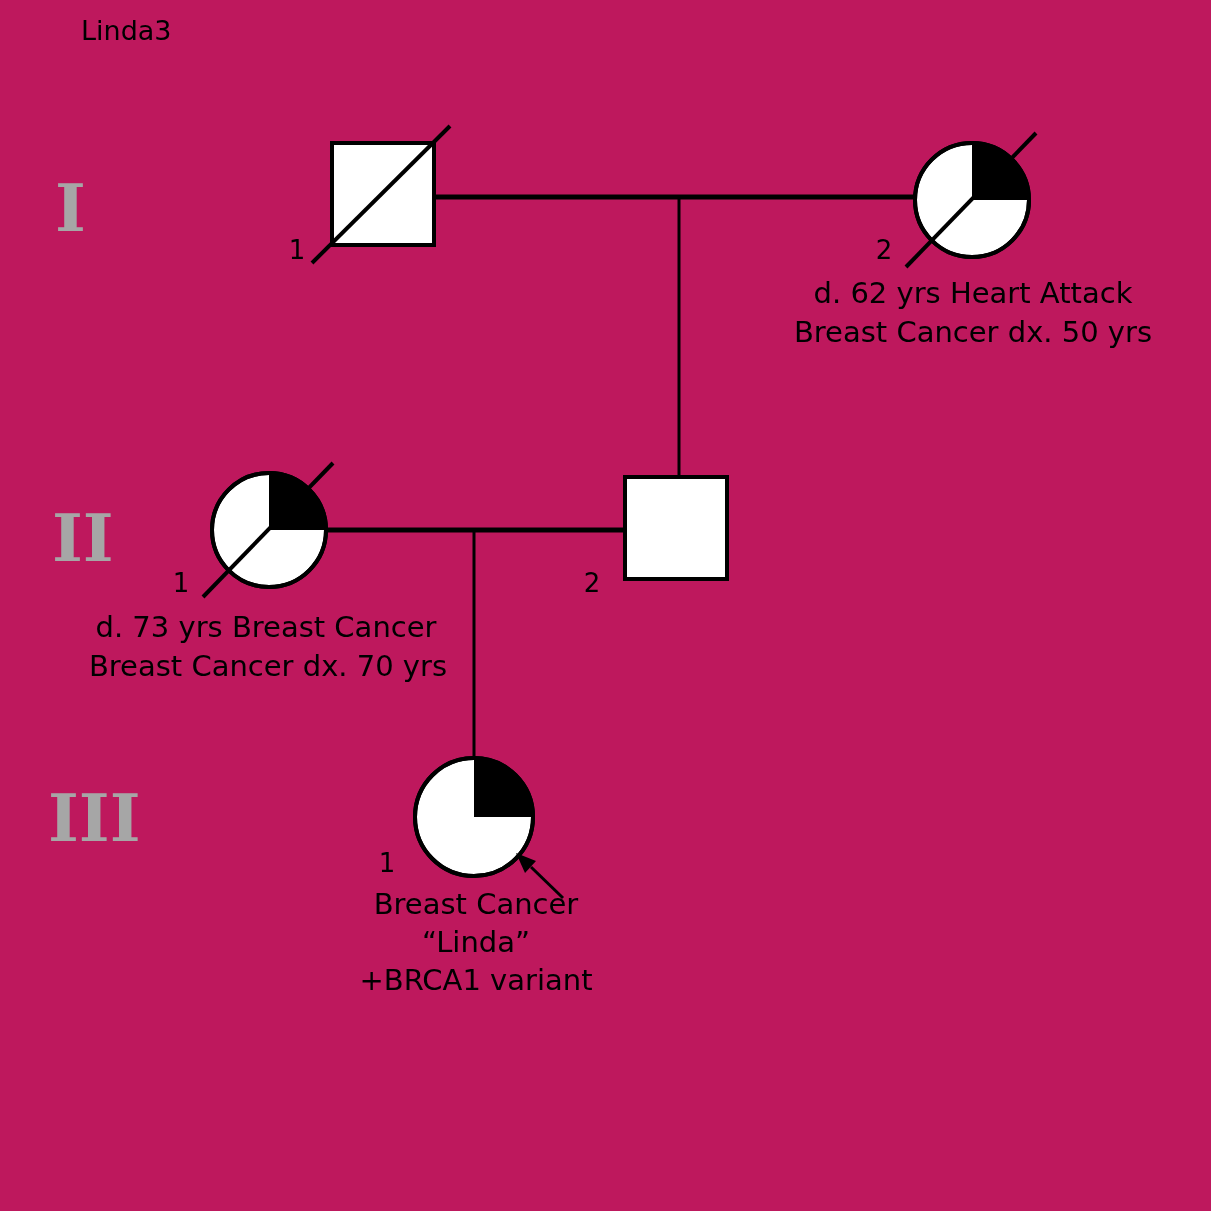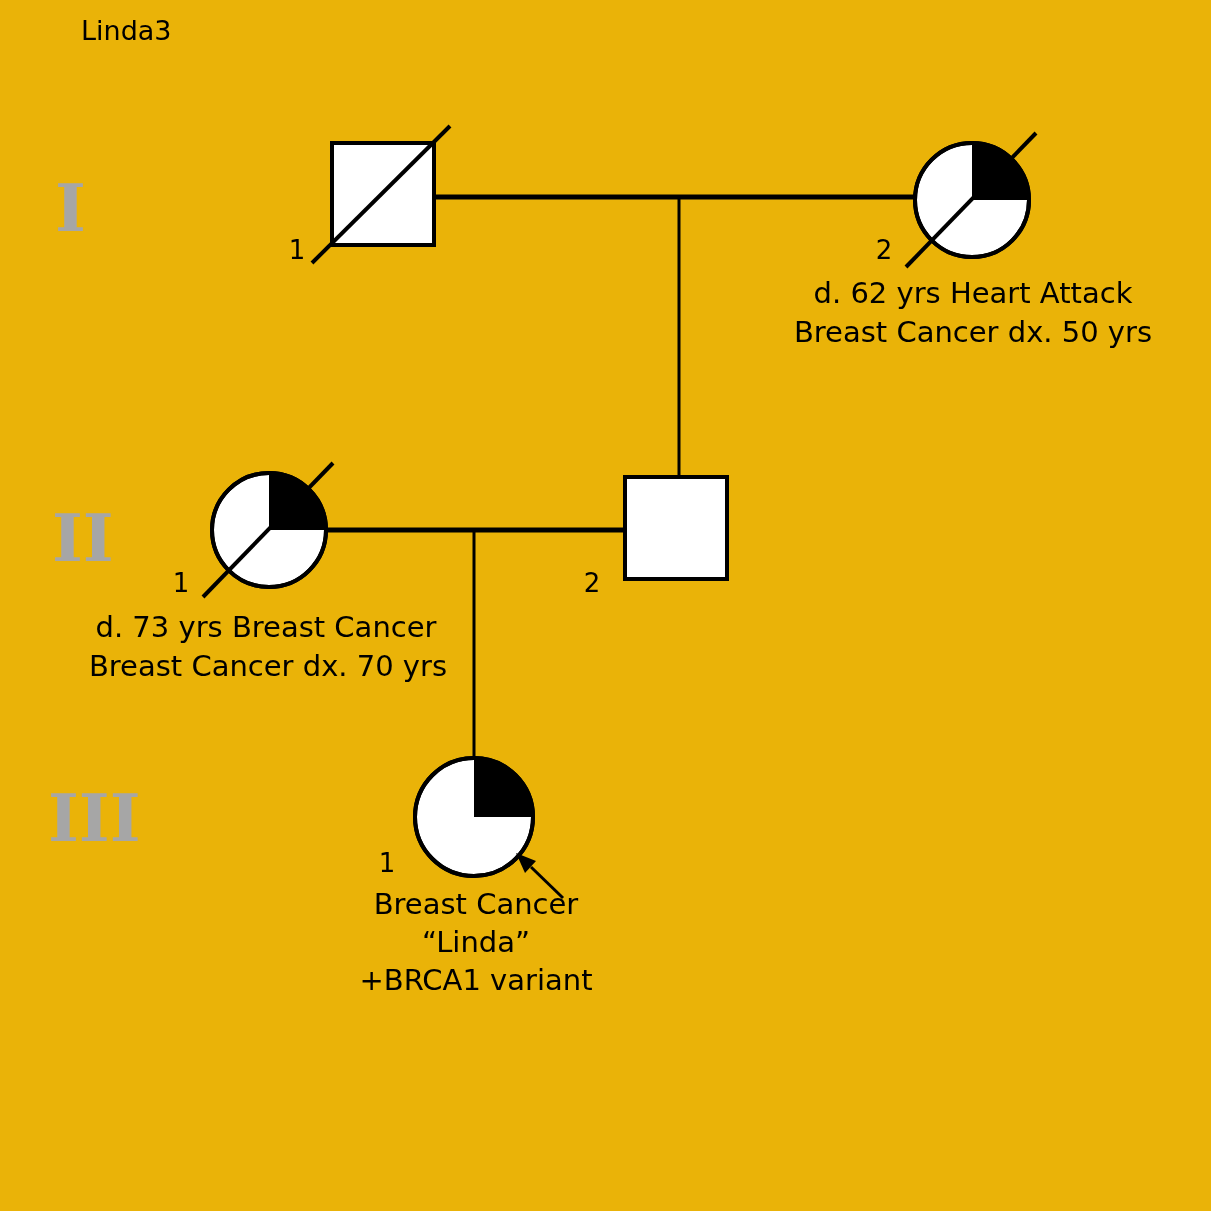--- a/index.html
+++ b/index.html
@@ -4,21 +4,21 @@
 <style>
   html, body {
     margin: 0;
     padding: 0;
     background: #ffffff;
   }
   .stage {
     position: relative;
     width: 1211px;
     height: 1211px;
-    background: #eab308;
+    background: #be185d;
   }
   svg {
     display: block;
   }
   svg text {
     font-family: "DejaVu Sans", sans-serif;
     fill: #000000;
   }
   .title-text {
     font-size: 27px;

